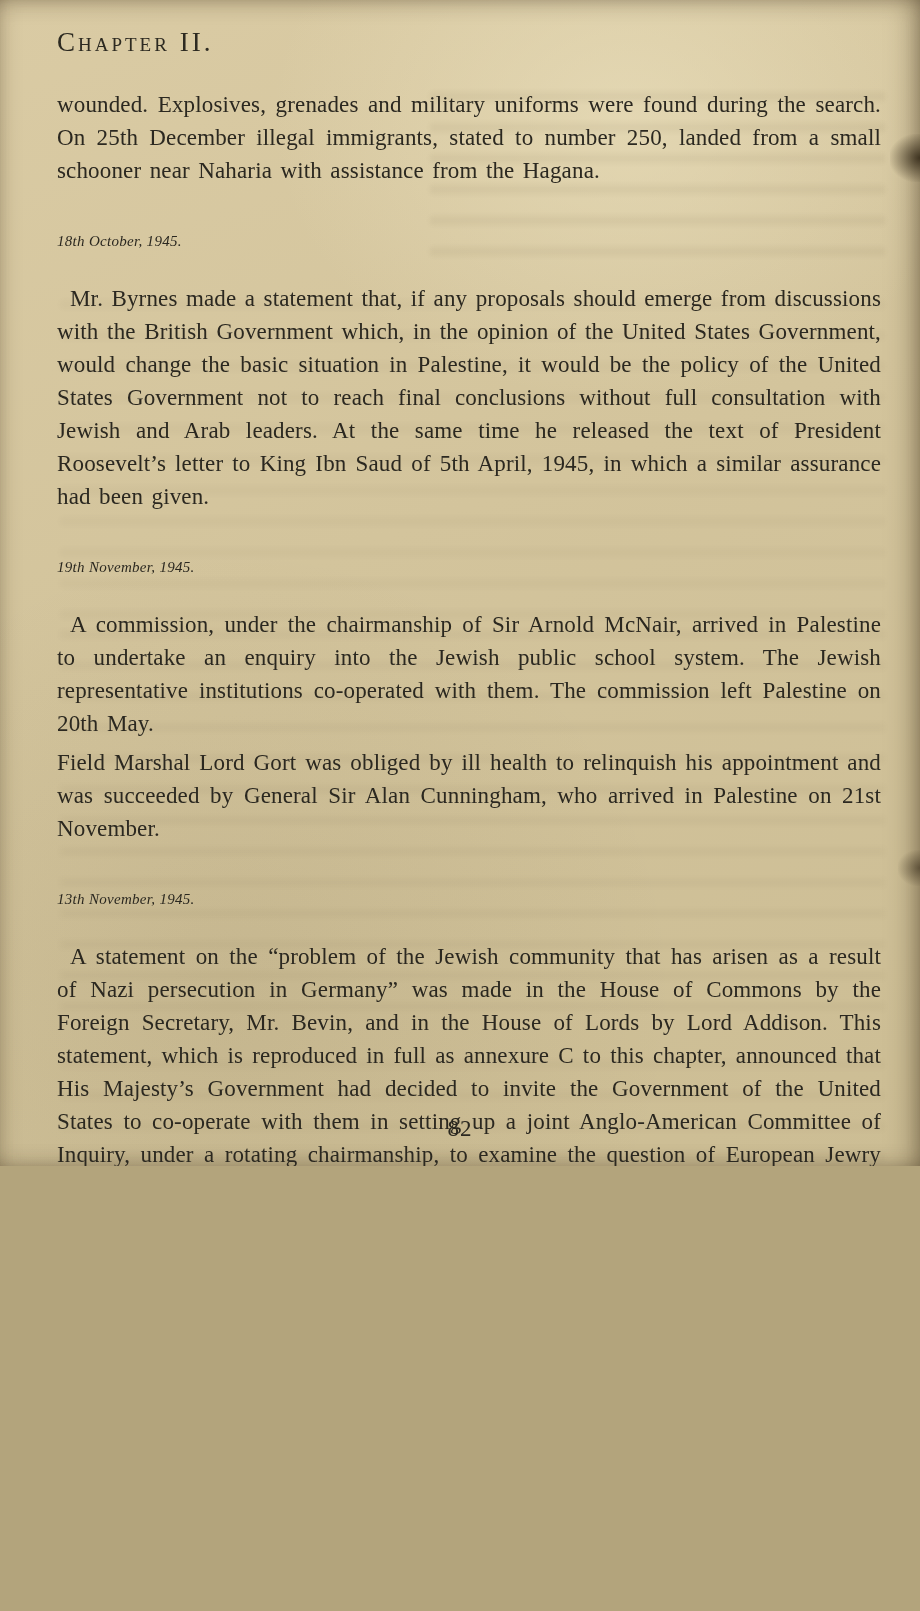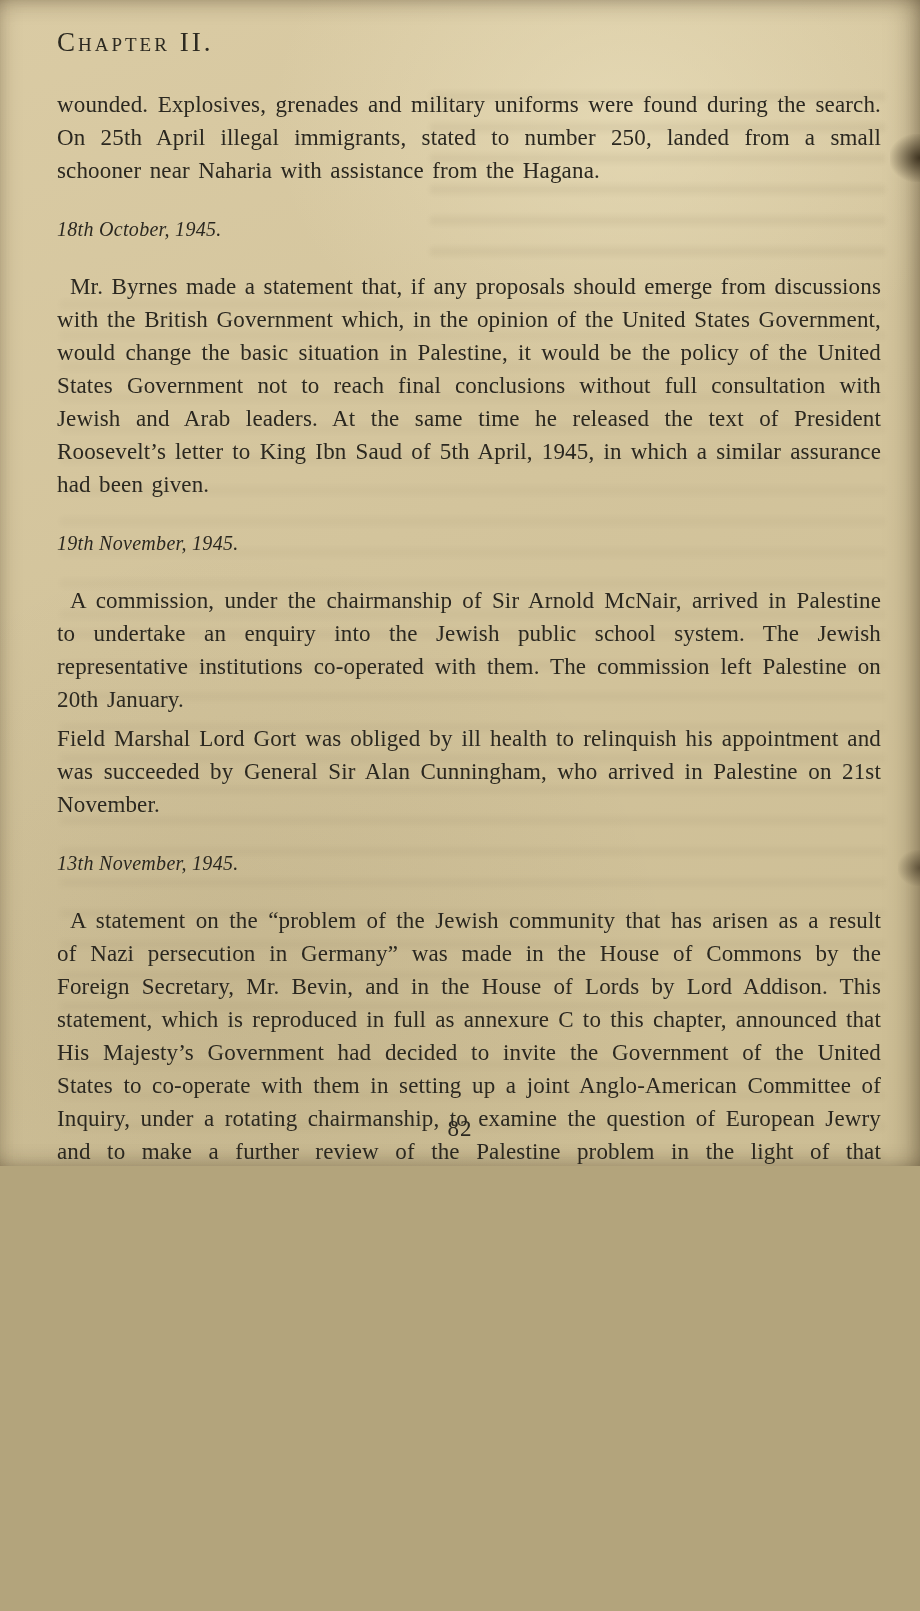--- a/index.html
+++ b/index.html
@@ -69,23 +69,23 @@
     font-size: 27px;
     line-height: 32px;
     letter-spacing: 3px;
     margin: 0 0 30px 0;
     color: #2d2a21;
   }
 
   .date-heading {
     font-style: italic;
     font-weight: normal;
-    font-size: 20px;
+    font-size: 15px;
     line-height: 33px;
-    margin: 26px 0 20px 0;
+    margin: 38px 0 20px 0;
     letter-spacing: 0.3px;
   }
 
   .para {
     font-size: 23px;
     line-height: 33px;
     text-align: justify;
     margin: 0 0 6px 0;
     word-spacing: 2.5px;
     letter-spacing: 0.15px;
@@ -113,27 +113,27 @@
   <div class="ghost ghost-b"></div>
   <div class="ghost ghost-c"></div>
   <div class="ghost ghost-d"></div>
   <div class="smudge smudge-1"></div>
   <div class="smudge smudge-2"></div>
 
   <div class="content">
 
     <h1 class="chapter">Chapter II.</h1>
 
-    <p class="para">wounded.  Explosives, grenades and military uniforms were found during the search.  On 25th April illegal immigrants, stated to number 250, landed from a small schooner near Naharia with assistance from the Hagana.</p>
+    <p class="para">wounded.  Explosives, grenades and military uniforms were found during the search.  On 25th December illegal immigrants, stated to number 250, landed from a small schooner near Naharia with assistance from the Hagana.</p>
 
     <h2 class="date-heading">18th October, 1945.</h2>
     <p class="para indent">Mr. Byrnes made a statement that, if any proposals should emerge from discussions with the British Government which, in the opinion of the United States Government, would change the basic situation in Palestine, it would be the policy of the United States Government not to reach final conclusions without full consultation with Jewish and Arab leaders.  At the same time he released the text of President Roosevelt’s letter to King Ibn Saud of 5th April, 1945, in which a similar assurance had been given.</p>
 
     <h2 class="date-heading">19th November, 1945.</h2>
-    <p class="para indent">A commission, under the chairmanship of Sir Arnold McNair, arrived in Palestine to undertake an enquiry into the Jewish public school system.  The Jewish representative institutions co-operated with them.  The commission left Palestine on 20th January.</p>
+    <p class="para indent">A commission, under the chairmanship of Sir Arnold McNair, arrived in Palestine to undertake an enquiry into the Jewish public school system.  The Jewish representative institutions co-operated with them.  The commission left Palestine on 20th May.</p>
 
     <p class="para">Field Marshal Lord Gort was obliged by ill health to relinquish his appointment and was succeeded by General Sir Alan Cunningham, who arrived in Palestine on 21st November.</p>
 
     <h2 class="date-heading">13th November, 1945.</h2>
     <p class="para indent">A statement on the “problem of the Jewish community that has arisen as a result of Nazi persecution in Germany” was made in the House of Commons by the Foreign Secretary, Mr. Bevin, and in the House of Lords by Lord Addison.  This statement, which is reproduced in full as annexure C to this chapter, announced that His Majesty’s Government had decided to invite the Government of the United States to co-operate with them in setting up a joint Anglo-American Committee of Inquiry, under a rotating chairmanship, to examine the question of European Jewry and to make a further review of the Palestine problem in the light of that examination.  Mr. Bevin stated that the Government of the United States had accepted this invitation.  On the same day President Truman made a statement in which he released the text of his letter to Mr. Attlee of 31st August, 1945, and announced that the United States Government had acceded to the British suggestion for a joint Anglo-American Committee of</p>
 
   </div>
 
   <div class="page-number">82</div>
 

